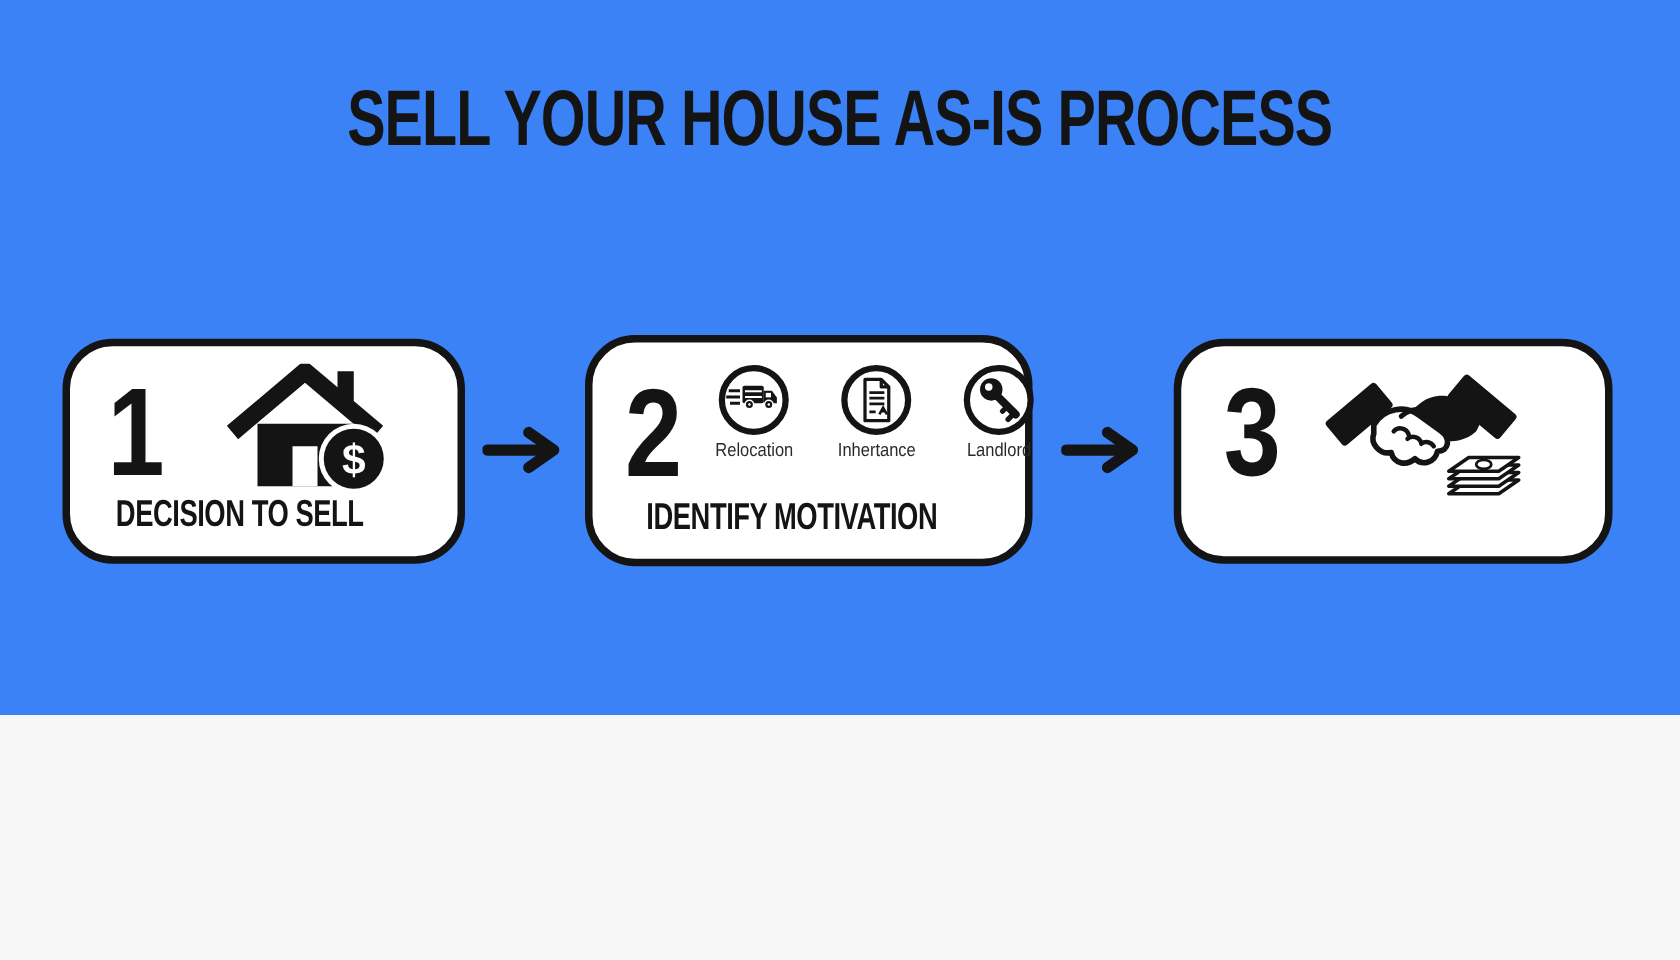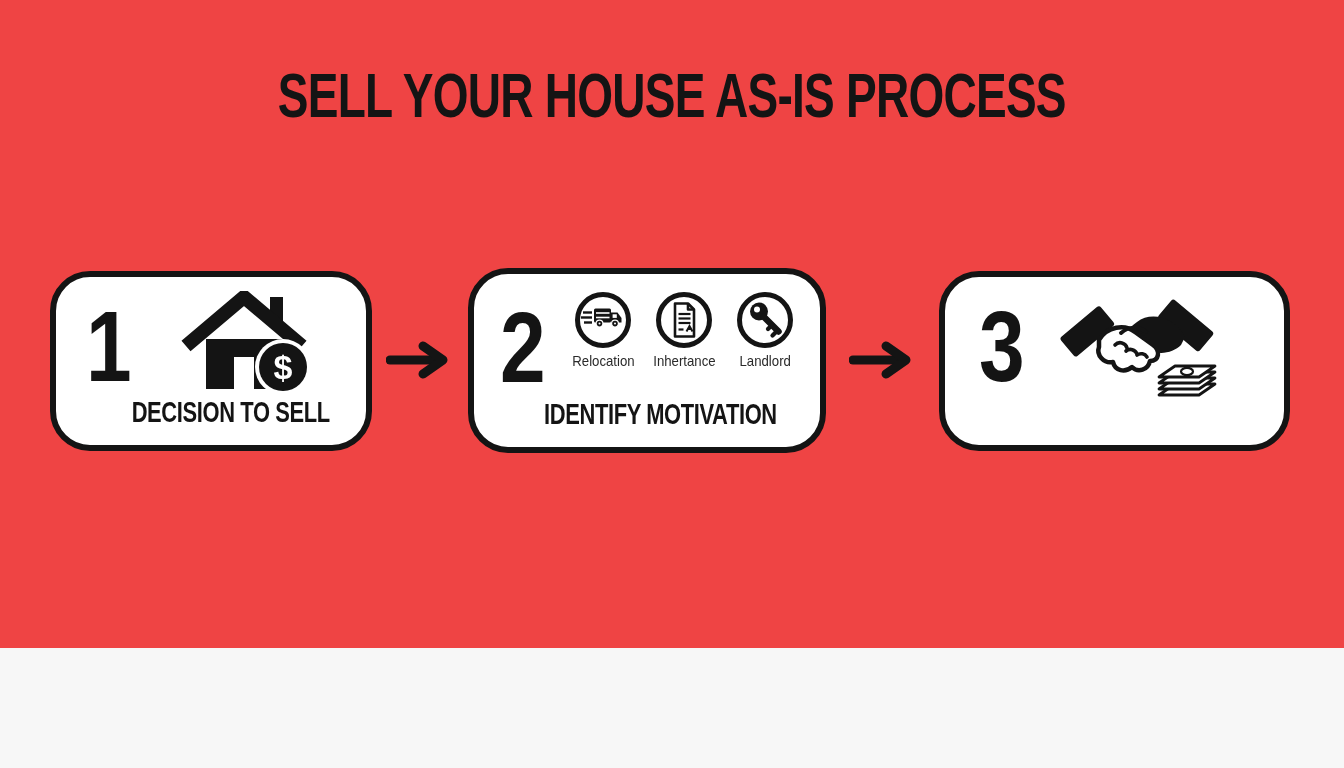--- a/index.html
+++ b/index.html
@@ -1,43 +1,43 @@
 <!DOCTYPE html>
 <html><head>
 <meta charset="utf-8">
 <style>
   * { margin:0; padding:0; box-sizing:border-box; }
   html,body { width:1344px; height:768px; }
   body { font-family:"Liberation Sans", sans-serif; background:#f7f7f7; overflow:hidden; }
-  .stage { position:relative; width:1344px; height:648px; background:#ef4444; }
+  .stage { position:relative; width:1344px; height:572px; background:#3b82f6; }
 
   .title { position:absolute; top:64px; left:0; width:1344px; text-align:center;
            font-size:63px; font-weight:800; color:#141414; line-height:1; letter-spacing:-1px; }
   .title .squeeze { display:inline-block; transform:scaleX(0.73); transform-origin:center; white-space:nowrap; }
 
   .box { position:absolute; background:#ffffff; border:6px solid #141414; border-radius:40px; }
   .box1 { left:50px;  top:271px; width:322px; height:180px; }
   .box2 { left:468px; top:268px; width:358px; height:185px; }
   .box3 { left:939px; top:271px; width:351px; height:180px; }
 
   .step-num { position:absolute; font-weight:800; font-size:100px; line-height:0.78; color:#141414; }
   .step-num .squeeze { display:inline-block; transform:scaleX(0.82); transform-origin:left top; }
   .box1 .step-num { left:30px; top:30px; }
   .box2 .step-num { left:26px; top:34px; }
   .box3 .step-num { left:34px; top:30px; }
 
-  .step-label { position:absolute; left:0; right:0; bottom:18px; text-align:right;
+  .step-label { position:absolute; left:0; right:0; bottom:18px; text-align:left;
                 font-size:30px; font-weight:800; color:#141414; line-height:1; letter-spacing:-0.5px;margin-top:40px; }
   .step-label .squeeze { display:inline-block; transform:scaleX(0.73); transform-origin:center; white-space:nowrap; }
 
   .main-icon { position:absolute; }
   .house-icon { left:122px; top:14px; width:134px; height:104px; }
   .shake-icon { left:110px; top:16px; width:176px; height:110px; }
 
-  .subrow { position:absolute; left:96px; top:16px; display:flex; gap:15px; }
+  .subrow { position:absolute; left:96px; top:16px; display:flex; gap:32px; }
   .subitem { width:66px; display:flex; flex-direction:column; align-items:center; }
   .subitem svg { width:60px; height:60px; }
   .sub-label { margin-top:3px; font-size:15px; color:#2a2a2a; line-height:1.1; white-space:nowrap;
                display:inline-block; transform:scaleX(0.88); }
 
   .arrow { position:absolute; width:64px; height:44px; }
   .arrow1 { left:386px; top:338px; }
   .arrow2 { left:849px; top:338px; }
 </style>
 </head>

